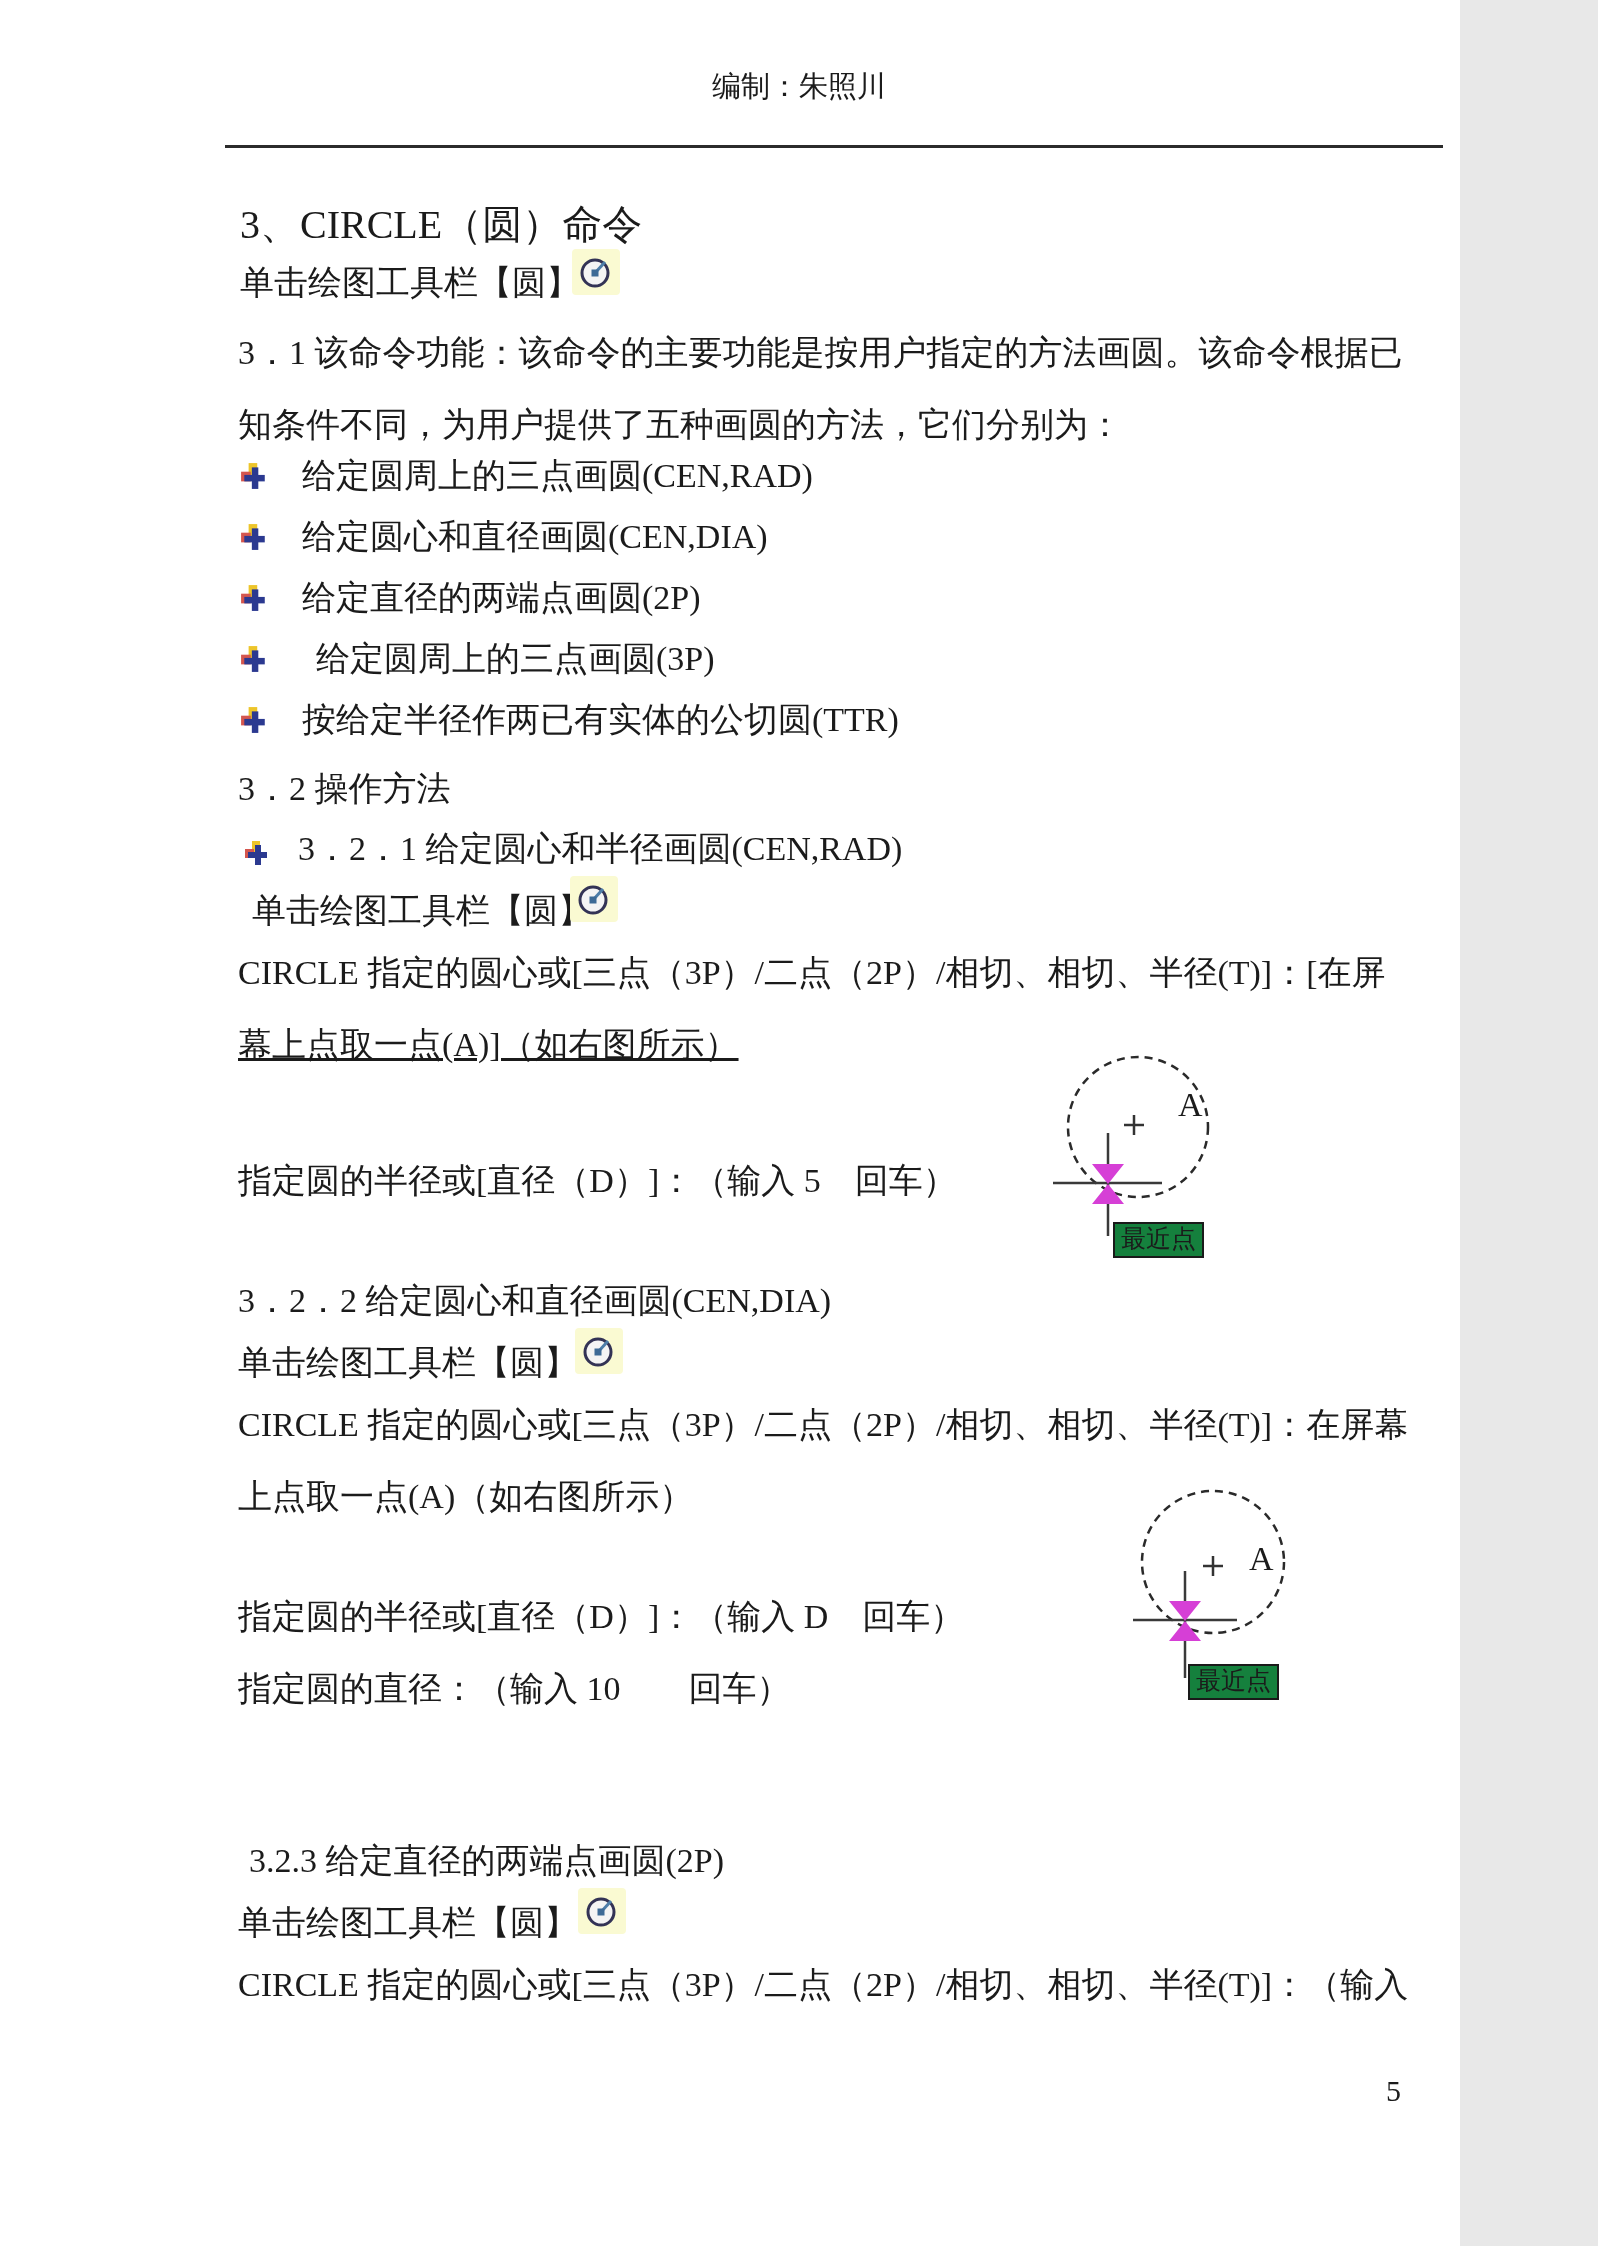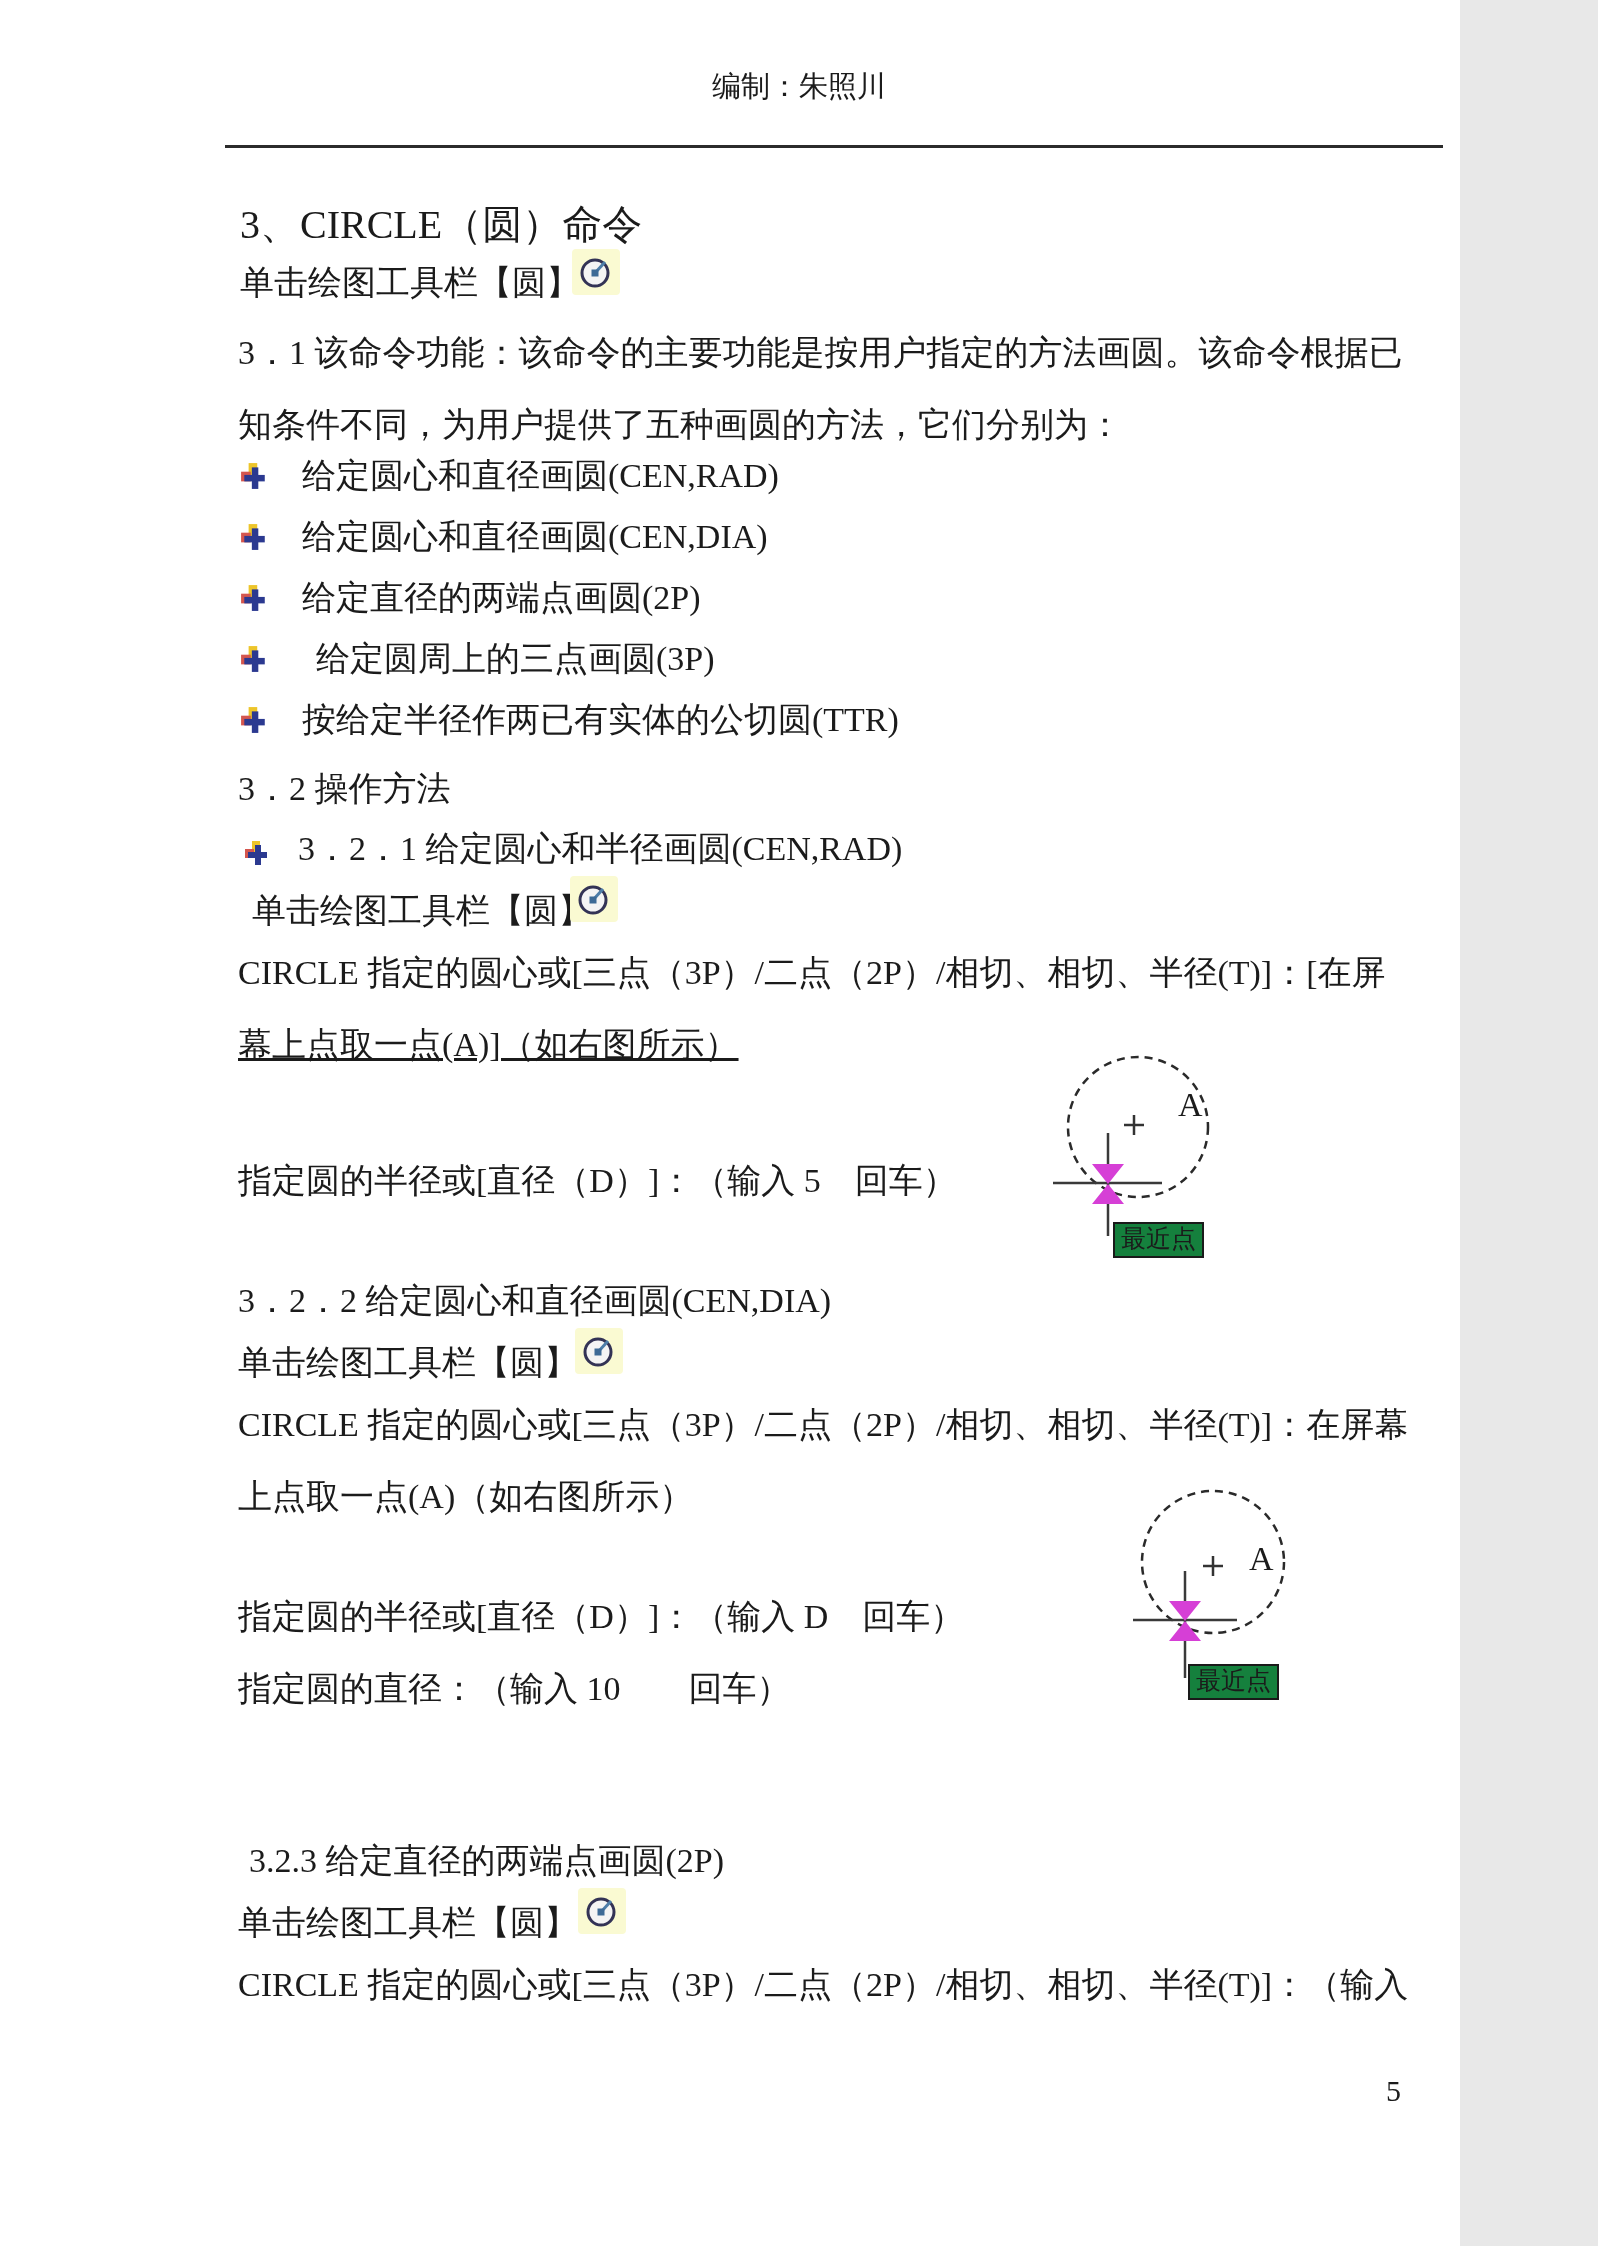--- a/index.html
+++ b/index.html
@@ -66,21 +66,21 @@
   <div class="t" style="left:238px;top:404px;">知条件不同，为用户提供了五种画圆的方法，它们分别为：</div>
 
   <span class="bullet" style="left:240px;top:462px;">
     <svg width="28" height="28" viewBox="0 0 26 26">
         <rect x="8" y="1" width="8" height="11" fill="#edc52a"></rect>
         <rect x="1" y="9" width="9" height="9" fill="#d4564e"></rect>
         <rect x="11" y="5" width="6" height="20" fill="#2b3990"></rect>
         <rect x="4" y="12" width="19" height="6" fill="#2b3990"></rect>
       </svg>
   </span>
-  <div class="t" style="left:302px;top:455px;">给定圆心和直径画圆(CEN,RAD)</div>
+  <div class="t" style="left:302px;top:455px;">给定圆周上的三点画圆(CEN,RAD)</div>
 
   <span class="bullet" style="left:240px;top:523px;">
     <svg width="28" height="28" viewBox="0 0 26 26">
         <rect x="8" y="1" width="8" height="11" fill="#edc52a"></rect>
         <rect x="1" y="9" width="9" height="9" fill="#d4564e"></rect>
         <rect x="11" y="5" width="6" height="20" fill="#2b3990"></rect>
         <rect x="4" y="12" width="19" height="6" fill="#2b3990"></rect>
       </svg>
   </span>
   <div class="t" style="left:302px;top:516px;">给定圆心和直径画圆(CEN,DIA)</div>

